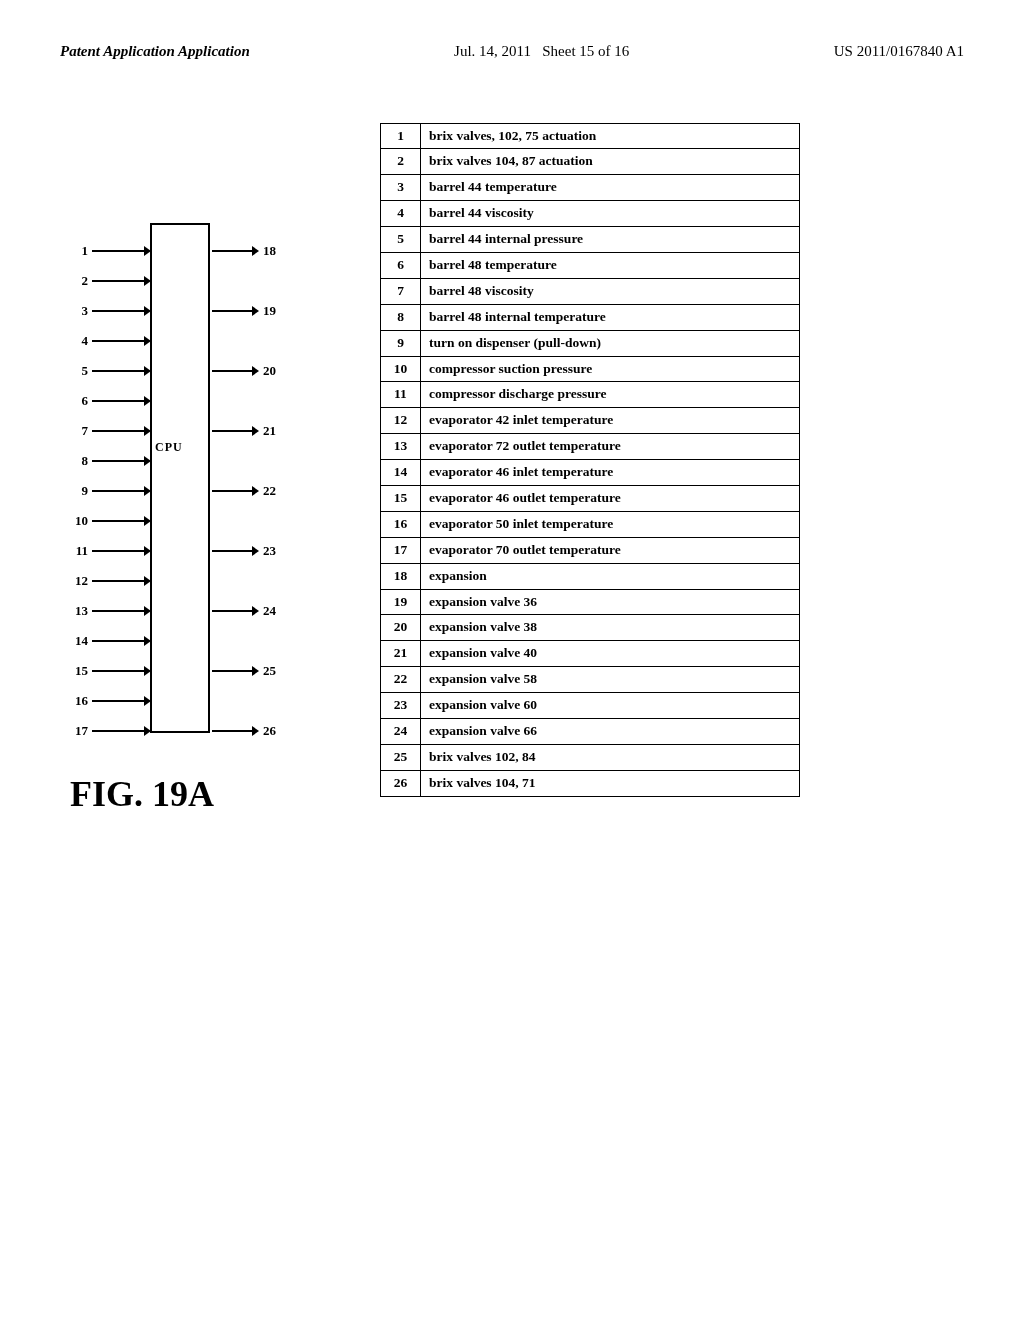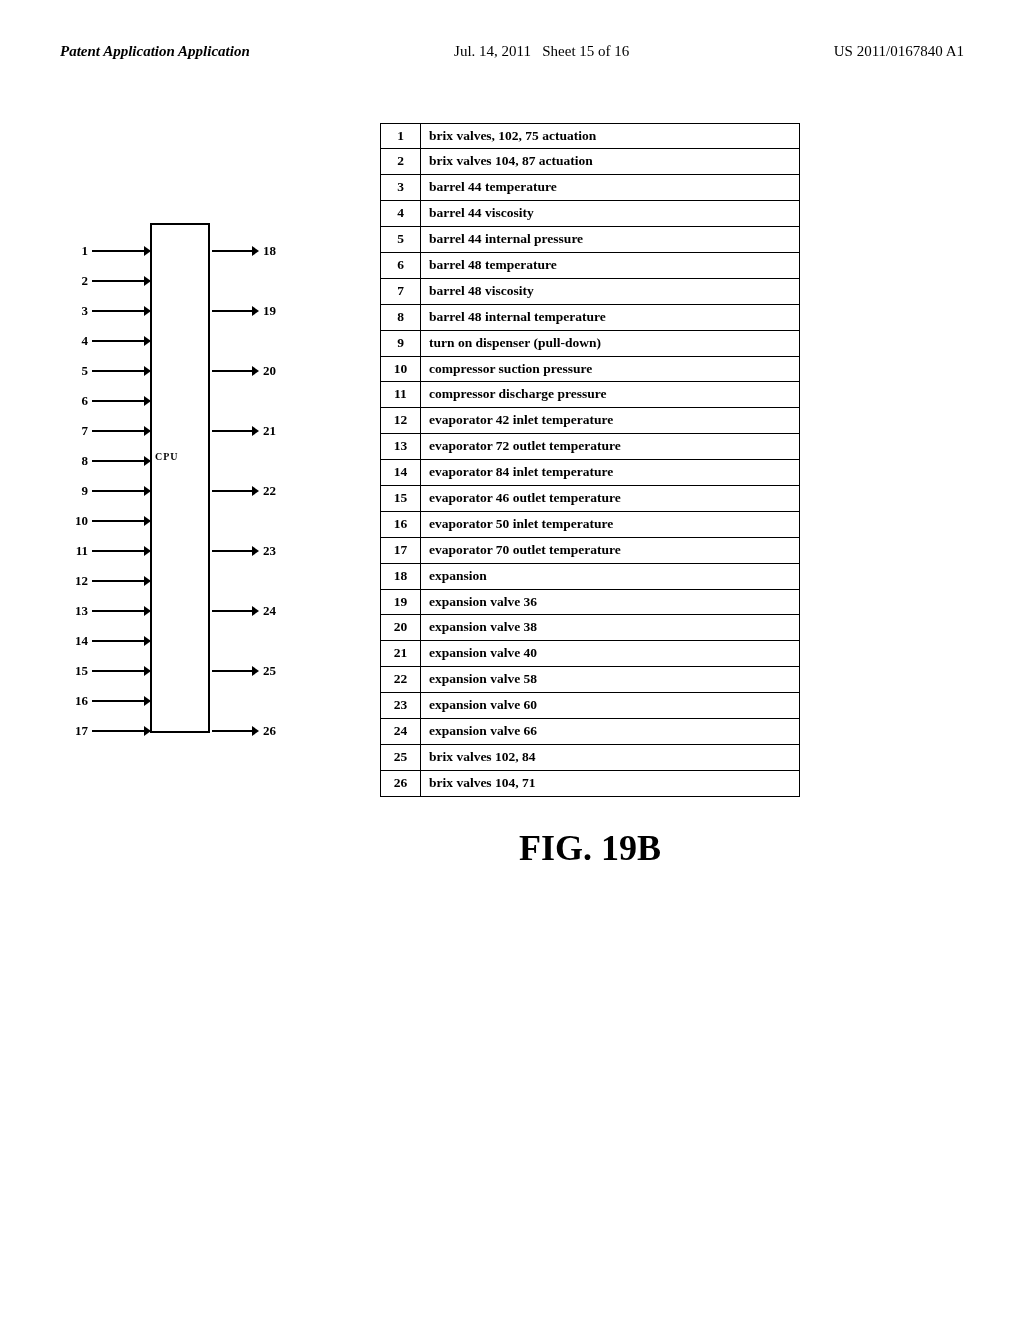--- a/index.html
+++ b/index.html
@@ -67,22 +67,22 @@
       top: 0px;
       width: 60px;
       height: 510px;
       border: 2px solid #000;
       background: #fff;
     }
 
     .cpu-label {
       position: absolute;
       left: 95px;
-      top: 228px;
-      font-size: 10px;
+      top: 217px;
+      font-size: 12px;
       font-weight: bold;
       letter-spacing: 1px;
     }
 
     
     .input-row {
       position: absolute;
       display: flex;
       align-items: center;
       left: 0px;
@@ -378,20 +378,21 @@
       <div class="output-row" style="top:500px; left:152px;">
         <span style="display:inline-flex;align-items:center;">
           <span class="arrow-shaft" style="width:40px;"></span>
           <span class="arrow-head"></span>
         </span>
         <span style="font-size:13px;font-weight:bold;margin-left:4px;">26</span>
       </div>
 
     </div>
 
+    <div class="fig-label">FIG. 19A</div>
   </div>
 
   <div class="fig19b-container">
     <table class="signal-table">
       <tbody id="signal-table-body">
           <tr>
             <td>1</td>
             <td>brix valves, 102, 75 actuation</td>
           </tr>
           <tr>
@@ -437,21 +438,21 @@
           <tr>
             <td>12</td>
             <td>evaporator 42 inlet temperature</td>
           </tr>
           <tr>
             <td>13</td>
             <td>evaporator 72 outlet temperature</td>
           </tr>
           <tr>
             <td>14</td>
-            <td>evaporator 84 inlet temperature</td>
+            <td>evaporator 46 inlet temperature</td>
           </tr>
           <tr>
             <td>15</td>
             <td>evaporator 46 outlet temperature</td>
           </tr>
           <tr>
             <td>16</td>
             <td>evaporator 50 inlet temperature</td>
           </tr>
           <tr>
@@ -489,16 +490,15 @@
           <tr>
             <td>25</td>
             <td>brix valves 102, 84</td>
           </tr>
           <tr>
             <td>26</td>
             <td>brix valves 104, 71</td>
           </tr>
         </tbody>
     </table>
-    <div class="fig19b-label">FIG. 19B</div>
   </div>
 
 </div>
 
 </body></html>

